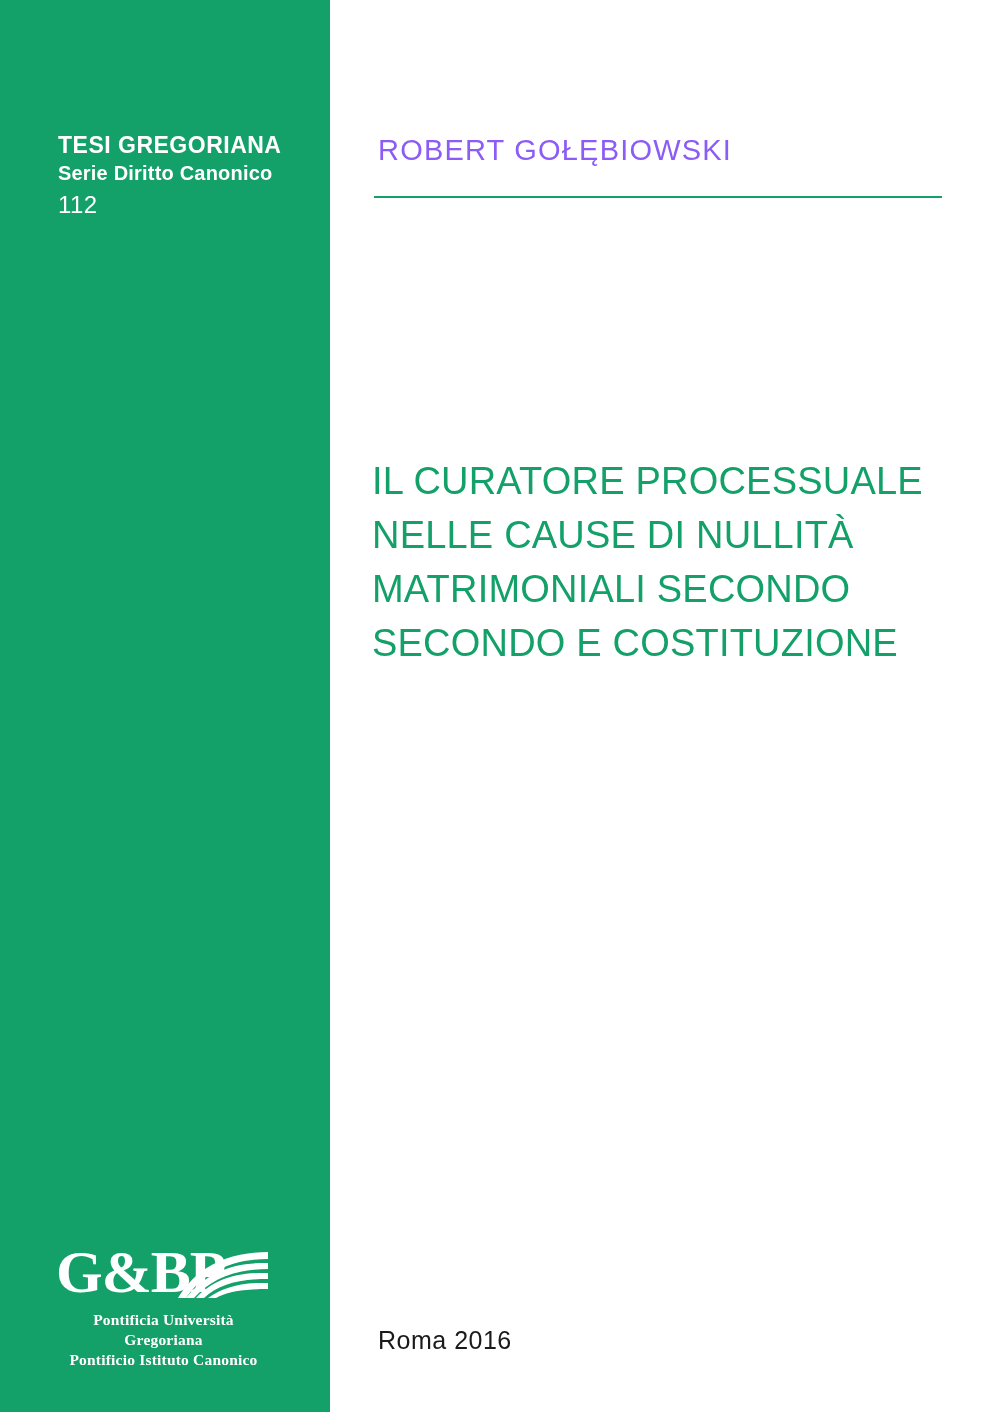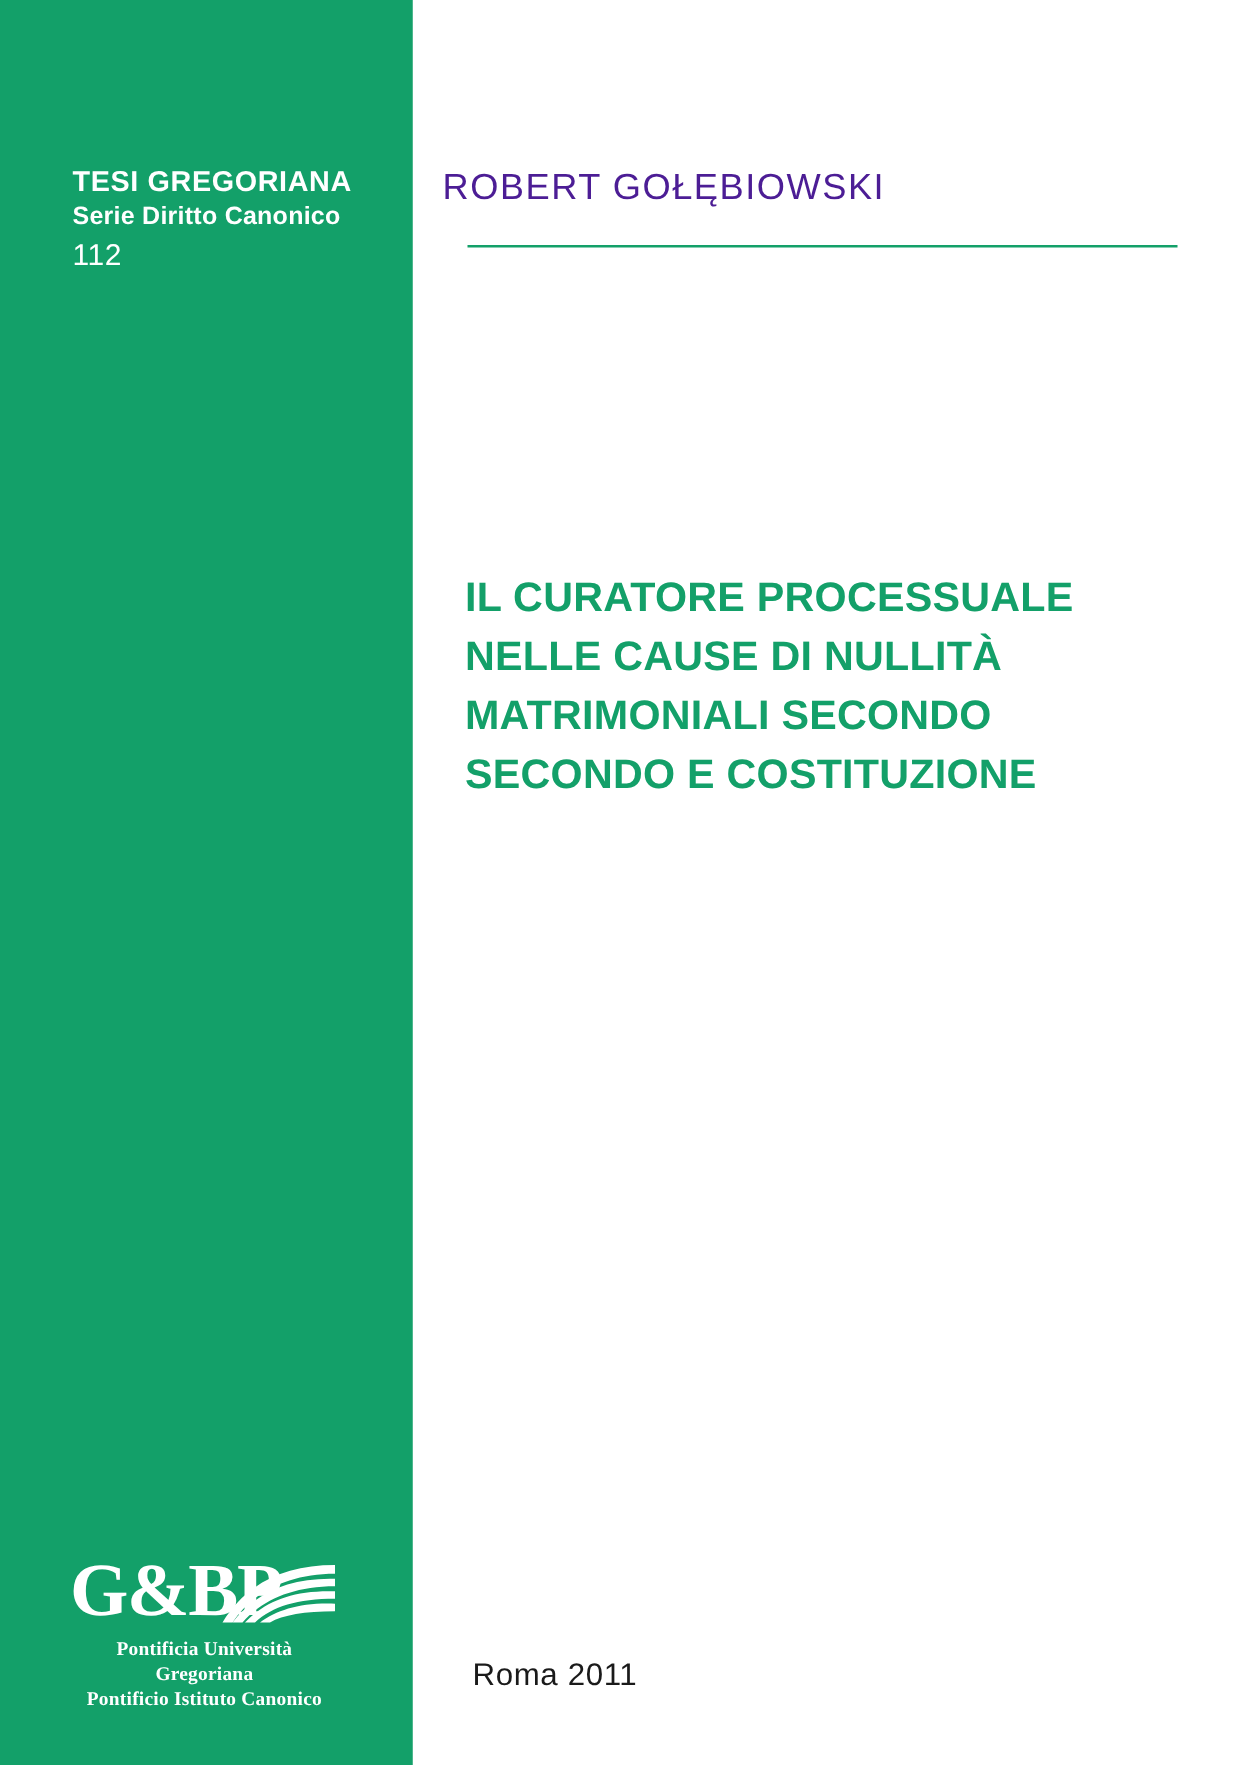--- a/index.html
+++ b/index.html
@@ -104,43 +104,43 @@
     text-align: center;
     line-height: 1.3;
     letter-spacing: 0.2px;
     margin: 0;
     width: 215px;
   }
 
   
   .author {
     position: absolute;
-    left: 354px;
+    left: 378px;
     top: 134px;
     font-size: 29px;
     letter-spacing: 1.2px;
-    color: #4c1d95;
+    color: #8b5cf6;
     font-weight: normal;
   }
   .rule {
     position: absolute;
     left: 374px;
     top: 196px;
     width: 568px;
     height: 2px;
     background: #13a069;
   }
   .title {
     position: absolute;
     left: 372px;
     top: 455px;
     width: 580px;
     color: #13a069;
-    font-size: 33px;
-    font-weight: bold;
+    font-size: 38px;
+    font-weight: normal;
     line-height: 1.42;
     letter-spacing: 0.2px;
   }
   .title .tline { display: block; white-space: nowrap; }
   .imprint {
     position: absolute;
     left: 378px;
     top: 1326px;
     font-size: 25px;
     color: #1a1a1a;
@@ -179,15 +179,15 @@
   <div class="author">ROBERT GOŁĘBIOWSKI</div>
   <div class="rule"></div>
 
   <div class="title">
     <span class="tline">IL CURATORE PROCESSUALE</span>
     <span class="tline">NELLE CAUSE DI NULLITÀ</span>
     <span class="tline">MATRIMONIALI SECONDO</span>
     <span class="tline">SECONDO E COSTITUZIONE</span>
   </div>
 
-  <div class="imprint">Roma 2011</div>
+  <div class="imprint">Roma 2016</div>
 
 </div>
 
 </body></html>

